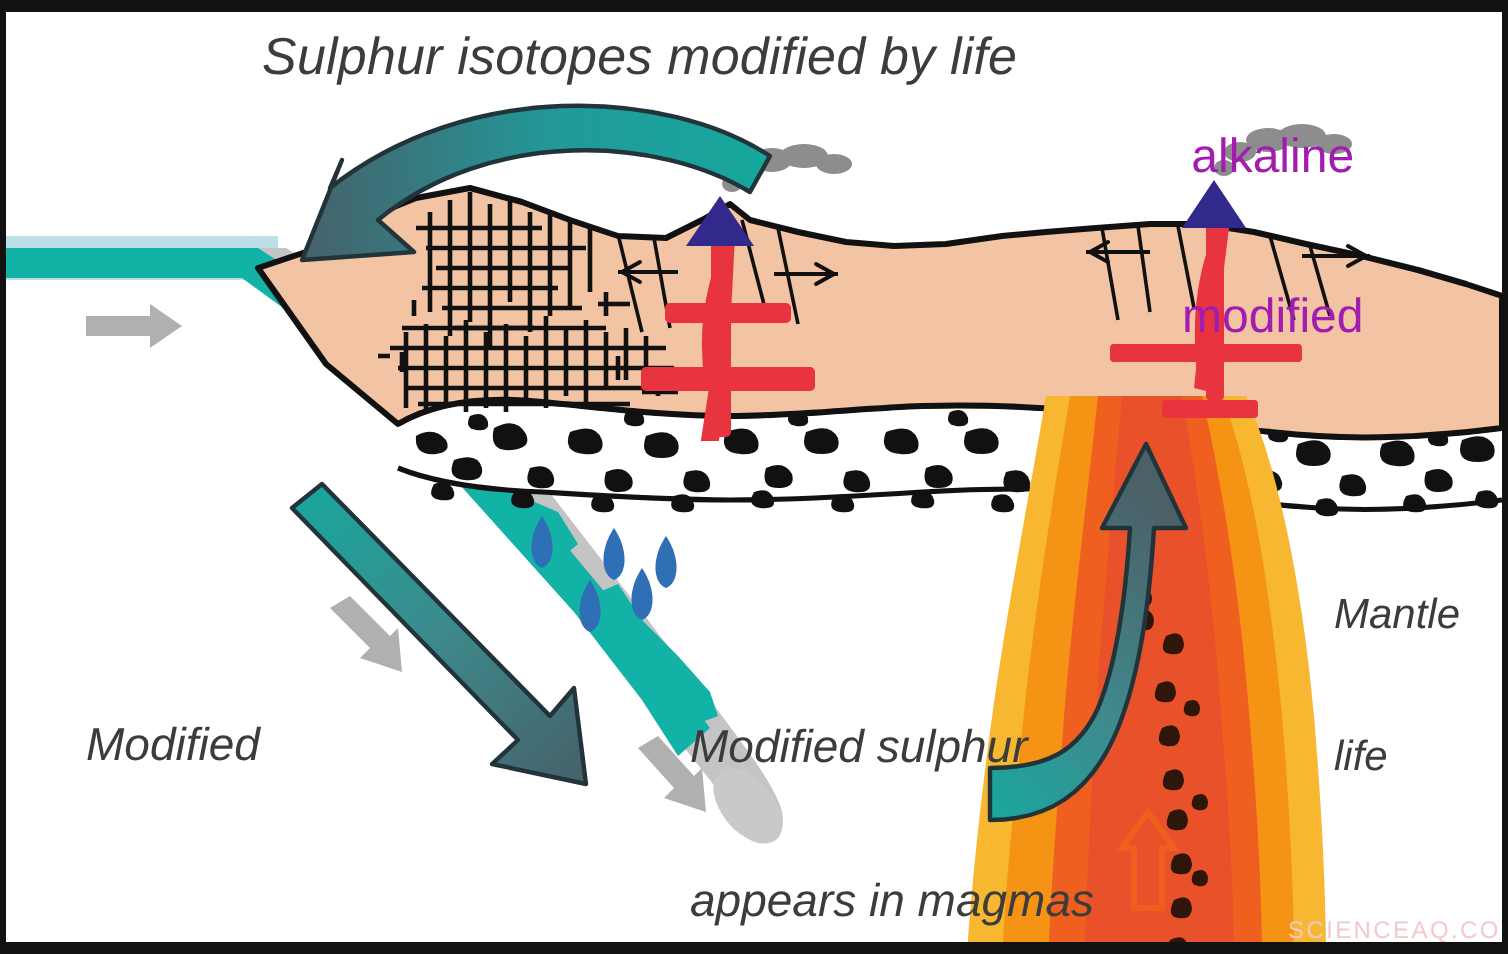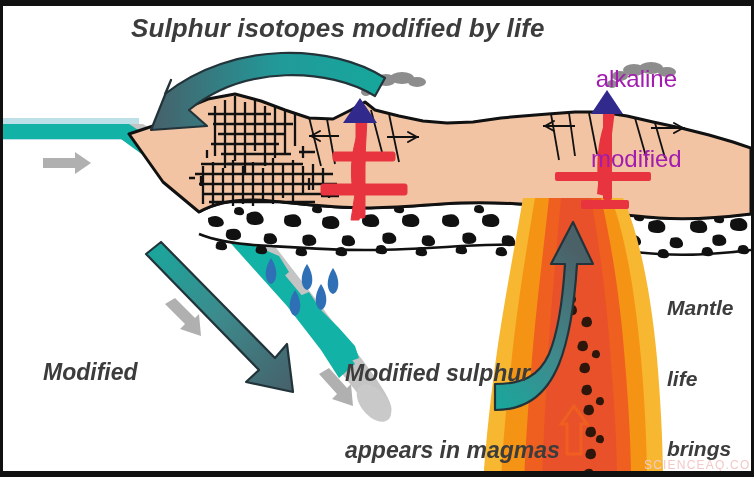--- a/index.html
+++ b/index.html
@@ -5,21 +5,21 @@
   html,body{margin:0;padding:0;background:#fff;}
   body{font-family:"Liberation Sans", sans-serif;}
   #figure{
     position:relative;width:754px;height:477px;overflow:hidden;
     background:#ffffff;box-sizing:border-box;
     border-top:6px solid #111;border-bottom:6px solid #111;
     border-left:3px solid #111;border-right:3px solid #111;
   }
   #scene{position:absolute;left:0;top:0;width:754px;height:477px;}
   .lbl{position:absolute;color:#3c3c3c;white-space:pre;line-height:1.12;}
-  .lbl-ital{font-style:italic;font-weight:700;}
+  .lbl-ital{font-style:italic;font-weight:400;}
   .lbl-plain{font-style:normal;color:#111;}
   #t-top{left:128px;top:8px;font-size:26px;letter-spacing:.1px;}
   #t-alk{left:588px;top:6px;font-size:24px;color:#a21caf;text-align:center;}
   #t-cont{left:424px;top:131px;font-size:24px;text-align:center;}
   #t-mod{left:40px;top:302px;font-size:23px;}
   #t-sub{left:342px;top:303px;font-size:23px;}
   #t-man{left:664px;top:243px;font-size:21px;}
   #watermark{position:absolute;left:641px;top:452px;font-size:12px;
     letter-spacing:1.2px;color:#f3c9c9;font-style:normal;}
 </style>
@@ -369,21 +369,20 @@
   </div>
 
   <div class="lbl lbl-ital" id="t-sub">
     <div>Modified sulphur</div>
     <div>appears in magmas</div>
   </div>
 
   <div class="lbl lbl-ital" id="t-man">
     <div>Mantle</div>
     <div>life</div>
-    <div>brings</div>
     
     
     
   </div>
 
   <div id="watermark">SCIENCEAQ.COM</div>
 
 </div>
 
 </body></html>

